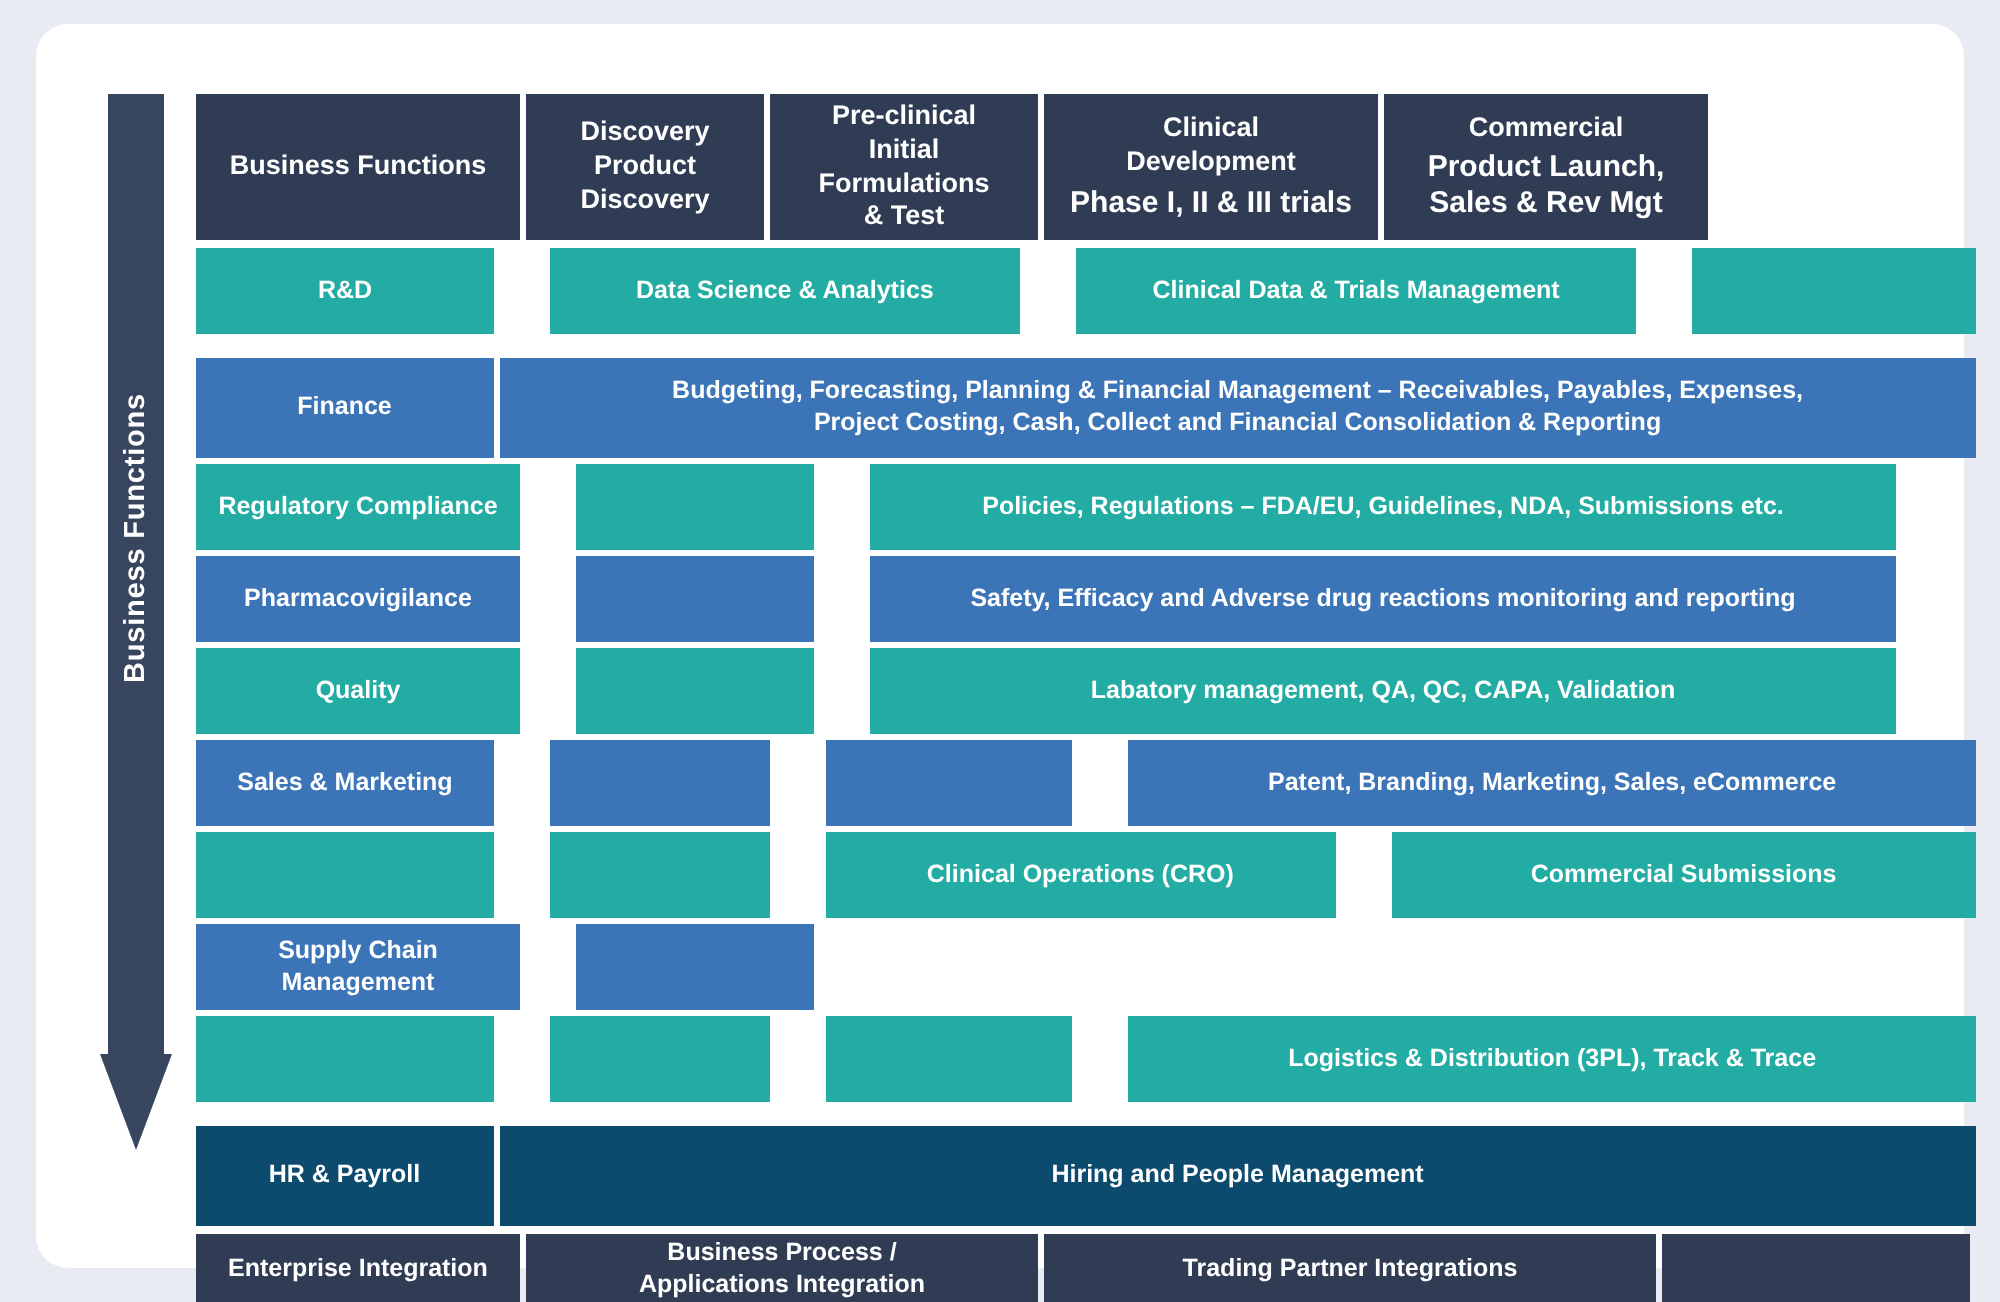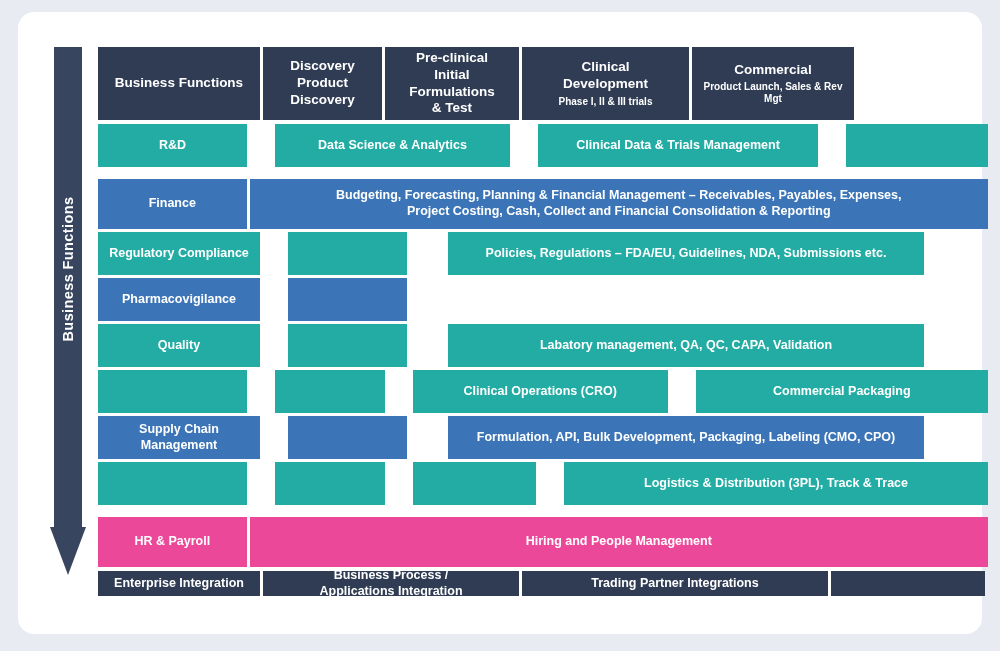--- a/index.html
+++ b/index.html
@@ -77,56 +77,56 @@
     padding: 2px 6px;
     margin-right: 3px;
     overflow: hidden;
   }
   .cell:last-child { margin-right: 0; }
 
   
   .c-dark  { background: #2f3c53; }
   .c-teal  { background: #22aca3; }
   .c-blue  { background: #3b75b8; }
-  .c-coral { background: #ec4899; text-align: right; }
+  .c-coral { background: #0c4a6e; text-align: right; }
 
   
   .row-header { height: 73px; margin-bottom: 4px; }
   .row-header .cell { font-size: 13.5px; }
   .hdr-sub {
     display: block;
-    font-size: 10px;
+    font-size: 15px;
     font-weight: bold;
     margin-top: 3px;
     line-height: 1.2;
   }
   .hdr-main { display: block; }
 
   
   .row-body { height: 43px; gap: 25px; }
   .row-body .cell { font-size: 12.5px; }
   .row-tall { height: 50px; margin-top: 12px; }
   .row-tall .cell { font-size: 12.5px; }
-  .row-footer { height: 25px; }
+  .row-footer { height: 35px; }
   .row-footer .cell { font-size: 12.5px; }
 
   
   .w1 { width: 162px; }   
   .w2 { width: 119px; }   
   .w3 { width: 134px; }   
   .w4 { width: 167px; }   
   .w5 { width: 162px; justify-content: center; }   
   .w6 { width: 154px; }   
 
   .w23  { width: 256px; }           
   .w45  { width: 306px; }           
   .w56  { width: 319px; }           
   .w34  { width: 278px; }           
   .w456 { width: 463px; }           
-  .w3456{ width: 476px; margin-left: 13px; }           
+  .w3456{ width: 513px; }           
   .w23456{ width: 810px; }          
 </style>
 </head>
 <body>
 
 <div id="page">
   <div id="card">
 
     <div id="arrow-rail">
       <div id="arrow-shaft"></div>
@@ -188,45 +188,51 @@
 
       <div class="row row-body">
         <div class="cell c-teal w1">Regulatory Compliance</div>
         <div class="cell c-teal w2"></div>
         <div class="cell c-teal w3456">Policies, Regulations – FDA/EU, Guidelines, NDA, Submissions etc.</div>
       </div>
 
       <div class="row row-body">
         <div class="cell c-blue w1">Pharmacovigilance</div>
         <div class="cell c-blue w2"></div>
+        <div class="cell c-blue w3456">Safety, Efficacy and Adverse drug reactions monitoring and reporting</div>
       </div>
 
       <div class="row row-body">
         <div class="cell c-teal w1">Quality</div>
         <div class="cell c-teal w2"></div>
         <div class="cell c-teal w3456">Labatory management, QA, QC, CAPA, Validation</div>
       </div>
 
+      <div class="row row-body">
+        <div class="cell c-blue w1">Sales &amp; Marketing</div>
+        <div class="cell c-blue w2"></div>
+        <div class="cell c-blue w3"></div>
+        <div class="cell c-blue w456">Patent, Branding, Marketing, Sales, eCommerce</div>
+      </div>
 
       <div class="row row-body">
         <div class="cell c-teal w1"></div>
         <div class="cell c-teal w2"></div>
         <div class="cell c-teal w34">Clinical Operations (CRO)</div>
-        <div class="cell c-teal w56">Commercial Packaging</div>
+        <div class="cell c-teal w56">Commercial Submissions</div>
       </div>
 
       <div class="row row-body">
         <div class="cell c-blue w1">
           <div>
             <span style="display:block">Supply Chain</span>
             <span style="display:block">Management</span>
           </div>
         </div>
         <div class="cell c-blue w2"></div>
-        <div class="cell c-blue w3456">Formulation, API, Bulk Development, Packaging, Labeling (CMO, CPO)</div>
       </div>
 
       <div class="row row-body">
         <div class="cell c-teal w1"></div>
         <div class="cell c-teal w2"></div>
         <div class="cell c-teal w3"></div>
         <div class="cell c-teal w456">Logistics &amp; Distribution (3PL), Track &amp; Trace</div>
       </div>
 
       <div class="row row-tall" style="margin-bottom:4px;">

